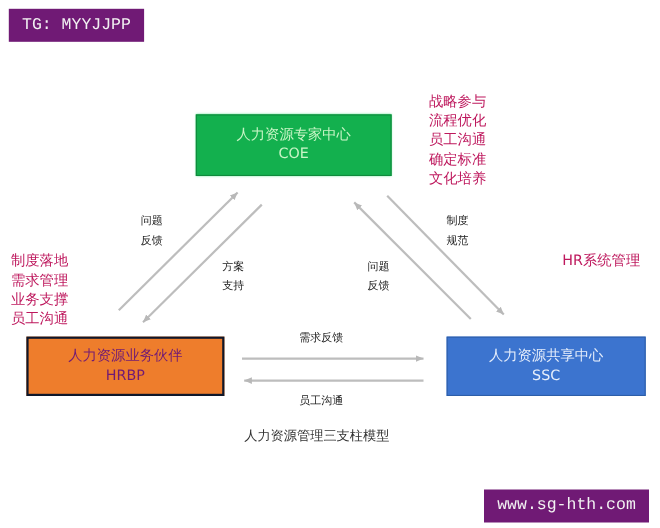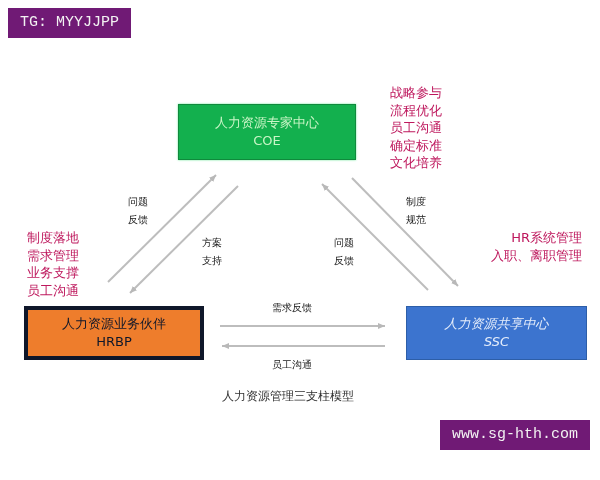--- a/index.html
+++ b/index.html
@@ -15,22 +15,22 @@
       font-family: Liberation Mono, monospace;
       font-size: 15px; line-height: 30px; padding: 0 12px;
       white-space: nowrap;
     }
     .box {
       display: flex; flex-direction: column; align-items: center; justify-content: center;
       text-align: center; font-size: 13px; line-height: 18px;
       box-sizing: border-box;
     }
     .box-coe { background: #13b04e; color: #c9f5c6; border: 1px solid #0f8a3c; box-shadow: 0 0 2px #6de79a; }
-    .box-hrbp { background: #ee7d2c; color: #0f172a; border: 4px solid #0f172a; }
-    .box-ssc { background: #3c74cf; color: #e6eefb; border: 1px solid #2d5ea8; font-style: italic; }
+    .box-hrbp { background: #ee7d2c; color: #701a75; border: 2px solid #0f172a; }
+    .box-ssc { background: #3c74cf; color: #e6eefb; border: 1px solid #2d5ea8; }
     .list { font-size: 13px; line-height: 17.5px; color: #be185d; white-space: nowrap; }
     .list div { margin: 0; }
     .label { font-size: 10px; line-height: 18px; color: #1b1b1b; white-space: nowrap; }
     .caption { font-family: Liberation Mono, monospace; font-size: 12px; color: #333; white-space: nowrap; }
     svg.arrows { position: absolute; left: 0; top: 0; }
   </style>
 </head>
 <body>
 
 <div class="abs wm" style="left:8px; top:8px;">TG: MYYJJPP</div>
@@ -57,30 +57,29 @@
 </div>
 
 <div class="abs list" style="left:390px; top:84px;">
   <div>战略参与</div>
   <div>流程优化</div>
   <div>员工沟通</div>
   <div>确定标准</div>
   <div>文化培养</div>
 </div>
 
-<div class="abs list" style="left:27px; top:229px;">
+<div class="abs list" style="left:10px; top:229px;">
   <div>制度落地</div>
   <div>需求管理</div>
   <div>业务支撑</div>
   <div>员工沟通</div>
 </div>
 
 <div class="abs list" style="right:18px; top:229px; text-align:right;">
   <div>HR系统管理</div>
-  <div>入职、离职管理</div>
 </div>
 
 <div class="abs label" style="left:128px; top:193px;">
   <div>问题</div>
   <div>反馈</div>
 </div>
 <div class="abs label" style="left:202px; top:234px;">
   <div>方案</div>
   <div>支持</div>
 </div>
@@ -102,13 +101,13 @@
 <div class="abs box box-ssc" style="left:406px; top:306px; width:181px; height:54px;">
   <div>人力资源共享中心</div>
   <div>SSC</div>
 </div>
 
 <div class="abs label" style="left:272px; top:299px;">需求反馈</div>
 <div class="abs label" style="left:272px; top:356px;">员工沟通</div>
 
 <div class="abs caption" style="left:222px; top:388px;">人力资源管理三支柱模型</div>
 
-<div class="abs wm" style="left:440px; top:420px;">www.sg-hth.com</div>
+<div class="abs wm" style="left:440px; top:445px;">www.sg-hth.com</div>
 
 </body></html>

